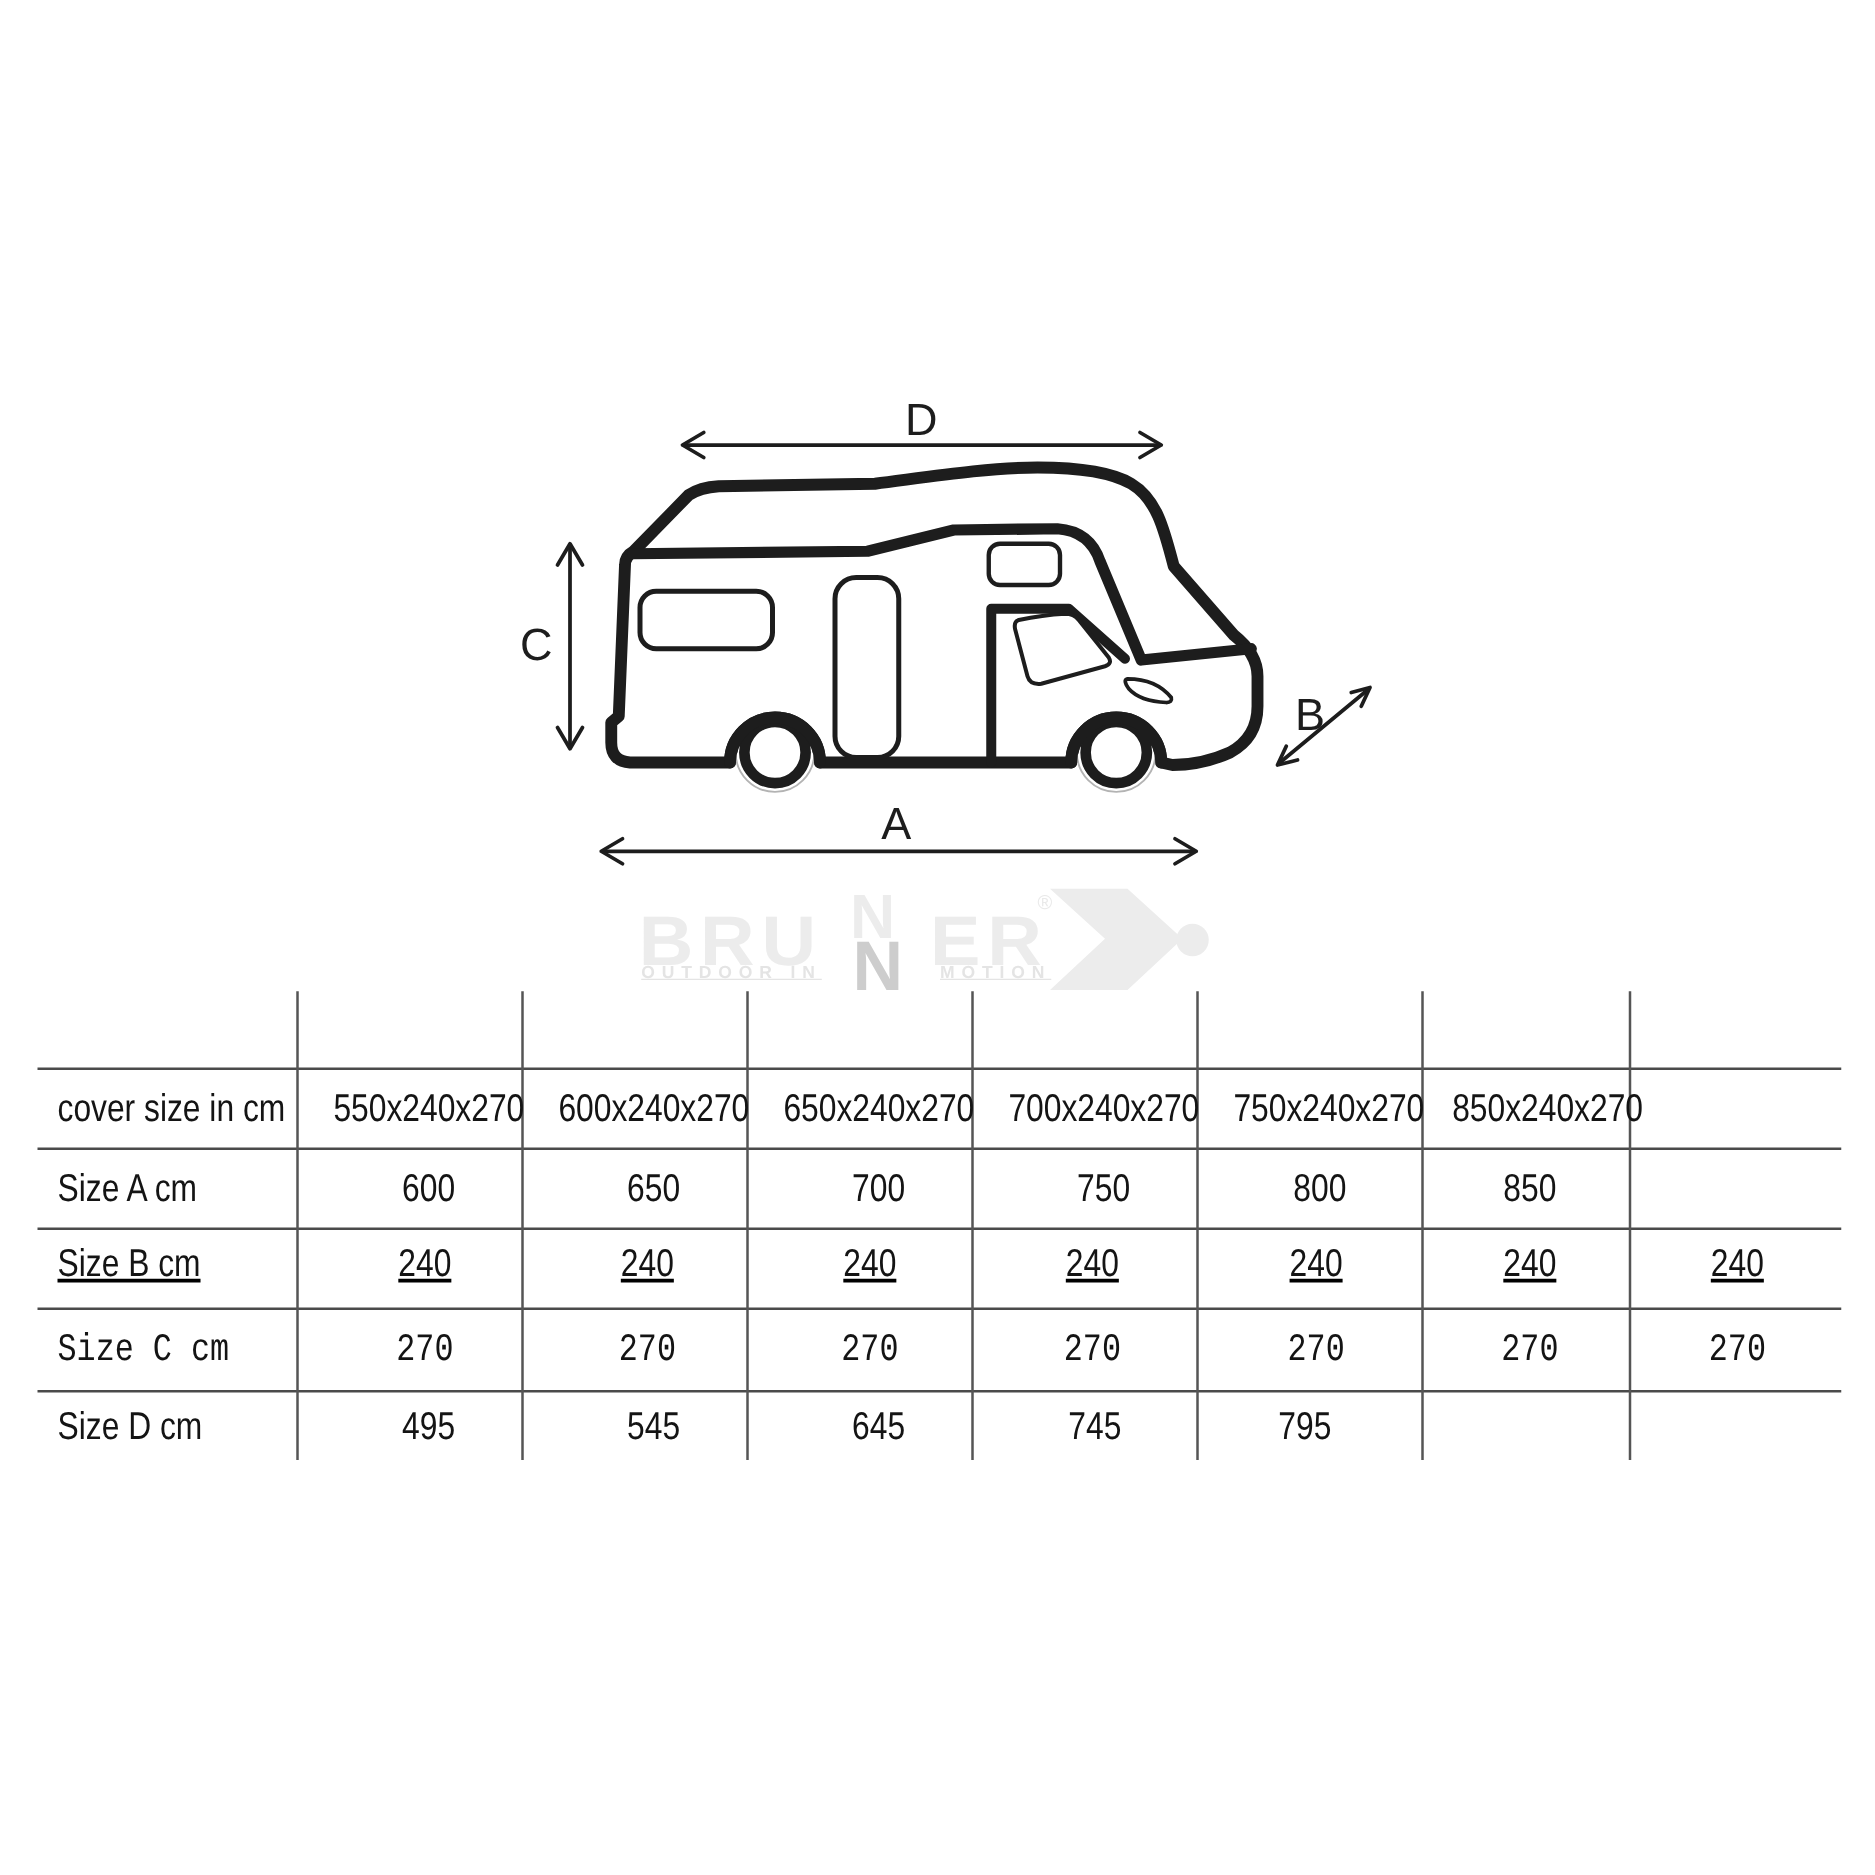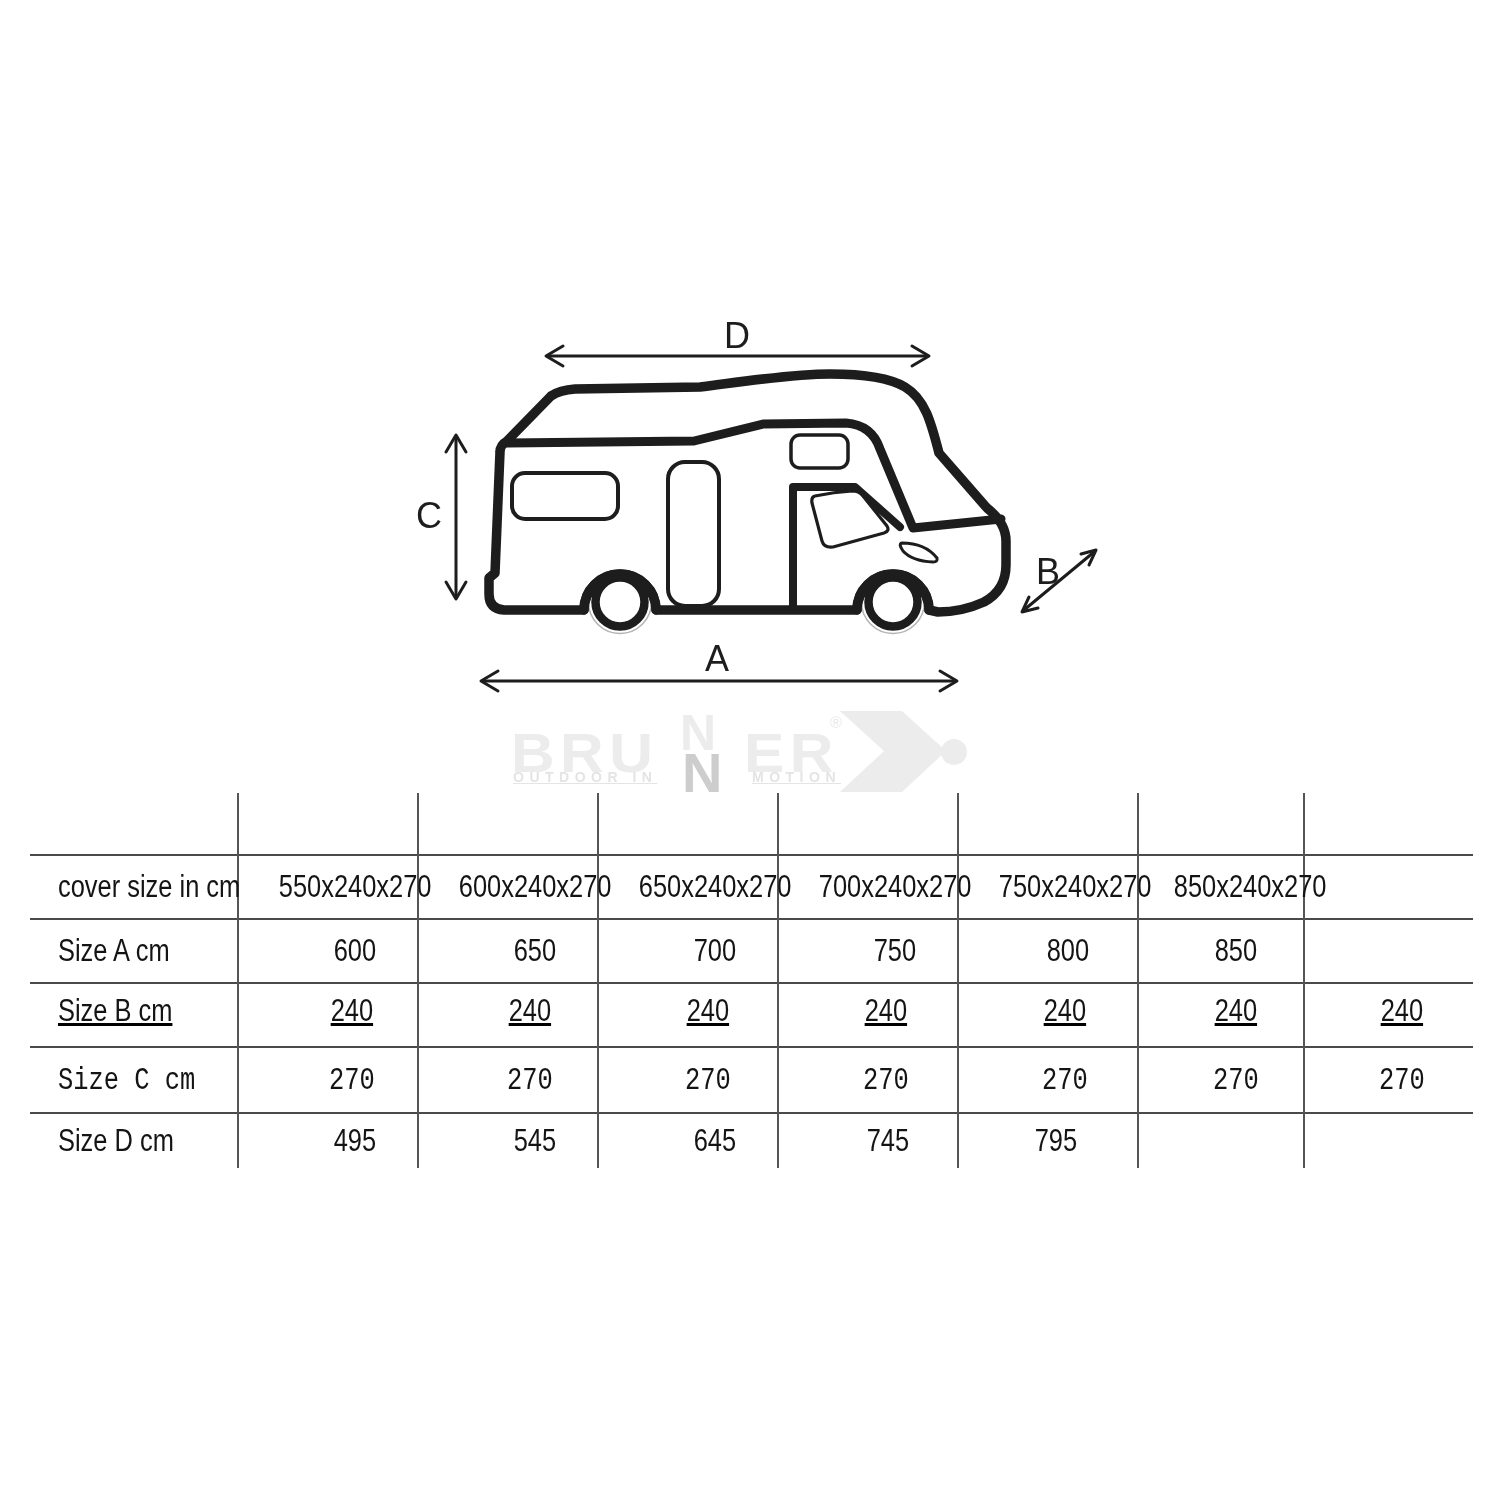--- a/index.html
+++ b/index.html
@@ -14,21 +14,21 @@
   .wm-nbot  { left:682px; top:740px; font-size:56px; color:#cdcdcd; }
   .wm-er    { left:744px; top:720px; font-size:56px; letter-spacing:5px; color:#ececec; transform:scaleX(1.08); transform-origin:left top; }
   .wm-reg   { left:830px; top:714px; font-size:16px; font-weight:normal; color:#e9e9e9; }
   .wm-tag   { font-size:14px; letter-spacing:5.5px; color:#e4e4e4;text-decoration:underline; }
   .wm-outdoor { left:513px; top:769px; }
   .wm-motion  { left:752px; top:769px; }
   .wm-chev { position:absolute; left:838px; top:709px; }
   
   .fig { position:absolute; left:0; top:0; pointer-events:none; }
   
-  .trow { position:absolute; left:43px; width:1443px; display:flex; }
+  .trow { position:absolute; left:31px; width:1443px; display:flex; }
   .r0 { top:856px; height:62px; }
   .r1 { top:920px; height:62px; }
   .r2 { top:984px; height:54px;text-decoration:underline; }
   .r3 { top:1048px; height:64px;font-family:Liberation Mono, monospace; }
   .r4 { top:1114px; height:54px; }
   .tc { display:flex; align-items:center; justify-content:center; font-size:31px; color:#141414; }
   .tc.label { justify-content:flex-start; padding-left:15px; }
   .c0{width:207px;} .c1,.c2,.c3,.c4,.c5{width:180px;} .c6{width:166px;} .c7{width:170px;}
   .cond { display:inline-block; transform:scaleX(0.82); transform-origin:center center; white-space:nowrap; }
   .tc.label .cond { transform-origin:left center; }

